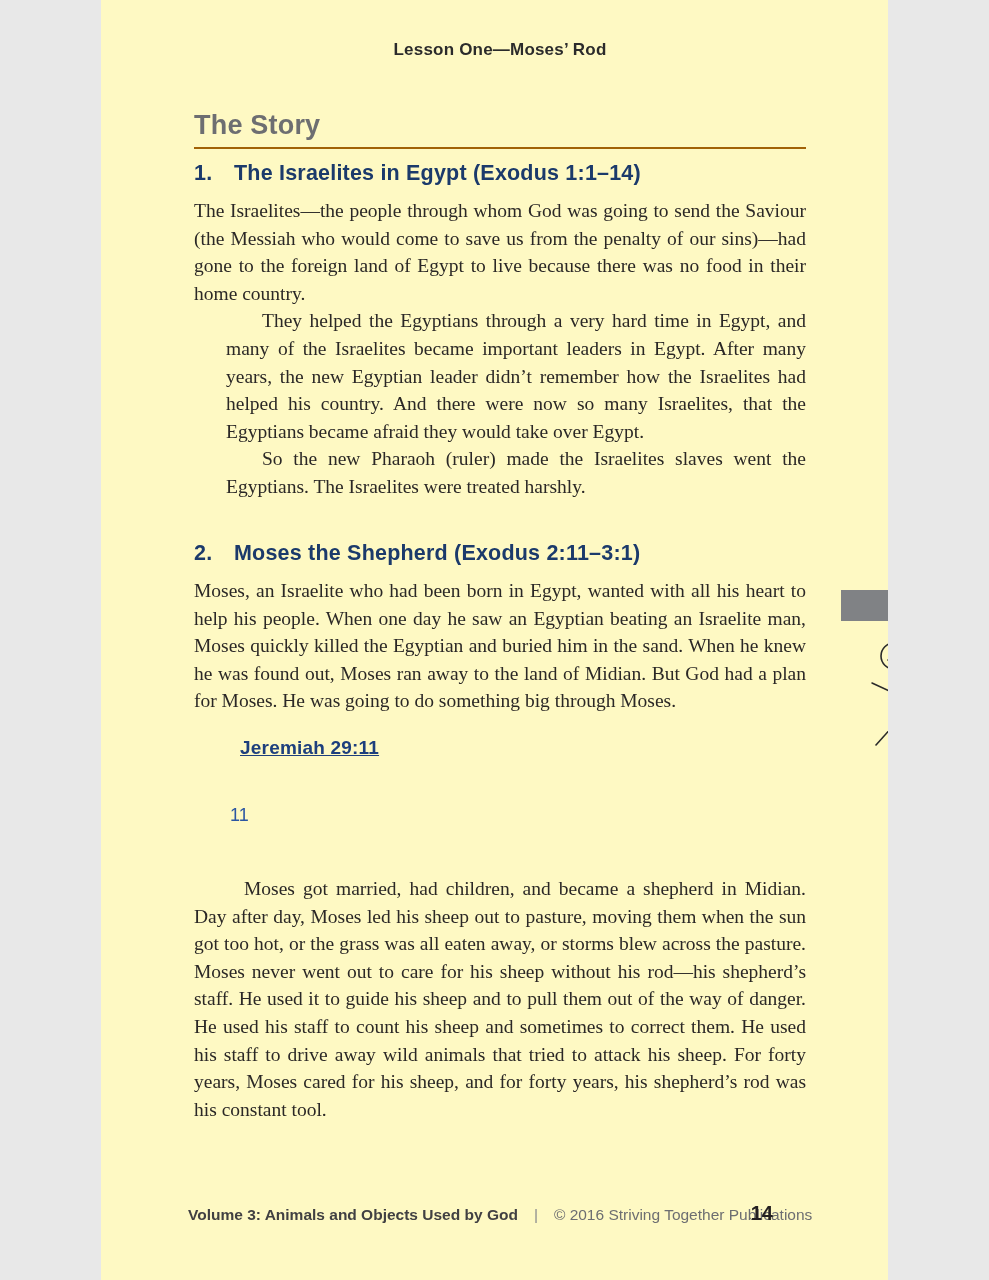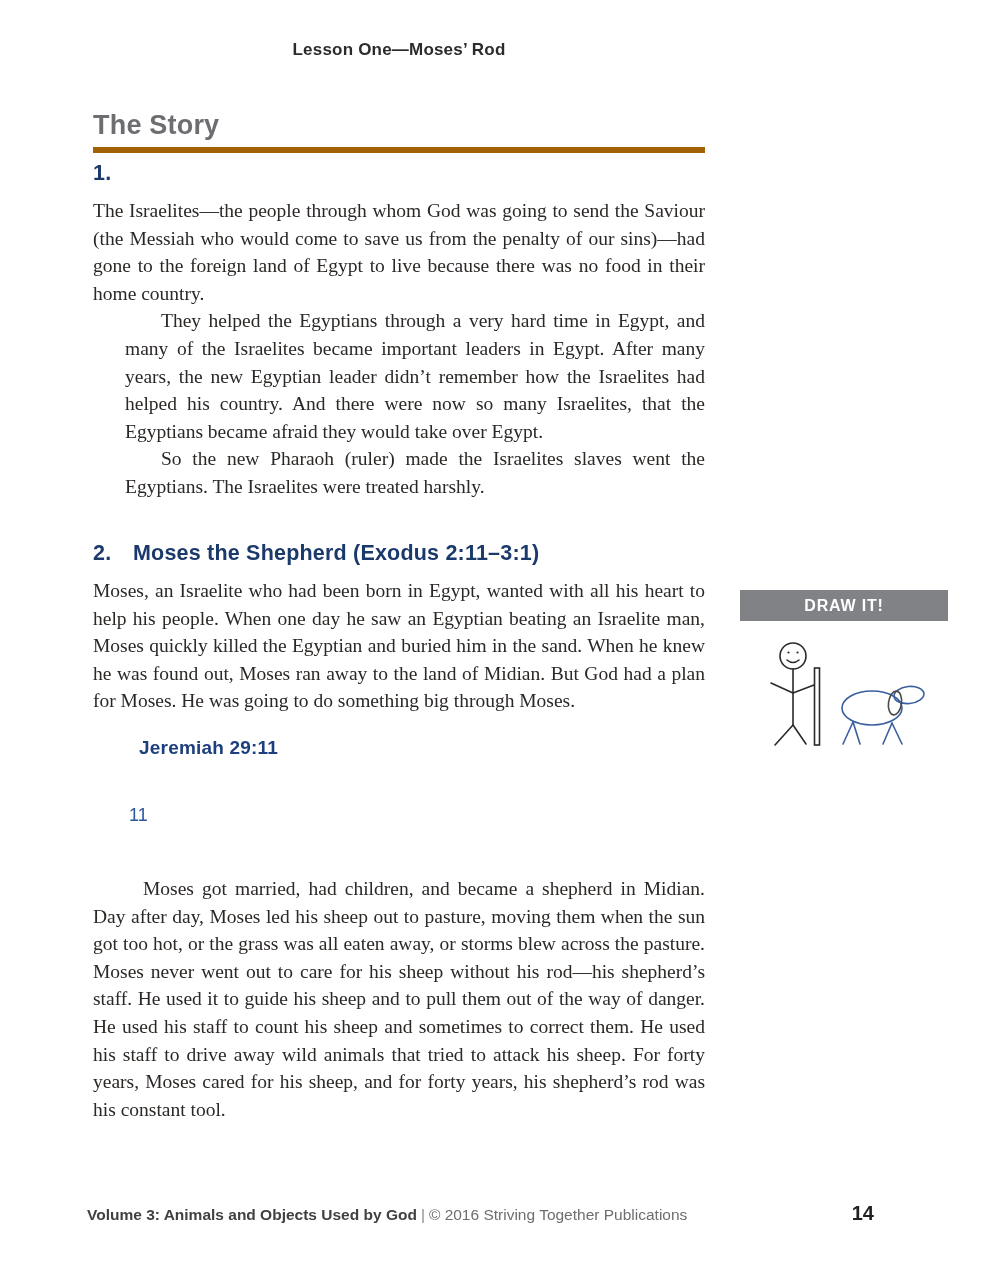--- a/index.html
+++ b/index.html
@@ -1,35 +1,35 @@
 <!DOCTYPE html>
 <html><head>
 <meta charset="utf-8">
 <style>
   * { margin:0; padding:0; box-sizing:border-box; }
   html,body { background:#e8e8e8; }
   .page {
     position:relative;
-    width:989px; height:1280px;
-    background:#ffffff;
+    width:787px; height:1280px;
+    background:#fef9c3;
     margin:0 auto;
     font-family:"Liberation Sans", sans-serif;
     overflow:hidden;
   }
   .column { position:absolute; left:93px; width:612px; }
 
   .running-head {
     top:40px; text-align:center;
     font-size:17px; font-weight:bold; color:#2b2b2b;
     letter-spacing:0.2px;
   }
 
   .story-title-wrap {
     top:110px;
-    border-bottom:6px solid #a16207;
+    border-bottom:2px solid #a16207;
     padding-bottom:6px;
   }
   .story-title {
     font-size:27px; font-weight:bold; color:#6d6e71;
     letter-spacing:0.2px;
   }
 
   .section-heading {
     display:flex;
     font-size:21.5px; font-weight:bold; color:#1b3a6b;
@@ -46,21 +46,21 @@
   }
   .s1-paras { top:197px; }
   .s2-para  { top:577px; }
   .closing-para { top:875px; }
   p.indent { text-indent:36px;margin-left:32px; }
   p.indent-lg { text-indent:50px; }
 
   .scripture { top:737px; padding-left:46px; }
   .scripture-ref {
     font-size:19px; font-weight:bold; color:#1d3f7d;
-    margin-bottom:6px; letter-spacing:0.2px;
+    margin-bottom:6px; letter-spacing:0.2px;text-decoration:underline;
   }
   .verse-row { display:flex;margin-top:43px; }
   .verse-num {
     flex:0 0 46px; width:46px;
     font-size:18px; color:#2b56a2; line-height:26px;
     margin-left:-10px;
   }
   .verse-text {
     width:498px;
     font-size:18px; color:#2b56a2; line-height:26px;
@@ -73,21 +73,21 @@
     background:#808285;
     display:flex; align-items:center; justify-content:center;
     color:#ffffff; font-weight:bold; font-size:16px;
     letter-spacing:0.8px;
   }
   .drawing { position:absolute; left:746px; top:638px; }
 
   .footer {
     position:absolute; left:87px; top:1206px;
     font-size:15.5px; color:#6d6e71;
-    display:flex; gap:4px; align-items:baseline;
+    display:flex; gap:16px; align-items:baseline;
   }
   .footer .book { font-weight:bold; color:#414042; }
   .footer .sep { color:#8a8c8e; }
   .page-number {
     position:absolute; right:115px; top:1202px;
     font-size:20px; font-weight:bold; color:#231f20;
   }
 </style>
 </head>
 <body>
@@ -95,20 +95,21 @@
 <div class="page">
 
   <div class="column running-head">Lesson One—Moses’ Rod</div>
 
   <div class="column story-title-wrap">
     <div class="story-title">The Story</div>
   </div>
 
   <div class="column section-heading s1-heading">
     <span class="num">1.</span>
+    <span>The Israelites in Egypt (Exodus 1:1–14)</span>
   </div>
 
   <div class="column body-copy s1-paras">
     <p>The Israelites—the people through whom God was going to send the Saviour (the Messiah who would come to save us from the penalty of our sins)—had gone to the foreign land of Egypt to live because there was no food in their home country.</p>
     <p class="indent">They helped the Egyptians through a very hard time in Egypt, and many of the Israelites became important leaders in Egypt. After many years, the new Egyptian leader didn’t remember how the Israelites had helped his country. And there were now so many Israelites, that the Egyptians became afraid they would take over Egypt.</p>
     <p class="indent">So the new Pharaoh (ruler) made the Israelites slaves went the Egyptians. The Israelites were treated harshly.</p>
   </div>
 
   <div class="column section-heading s2-heading">
     <span class="num">2.</span>

